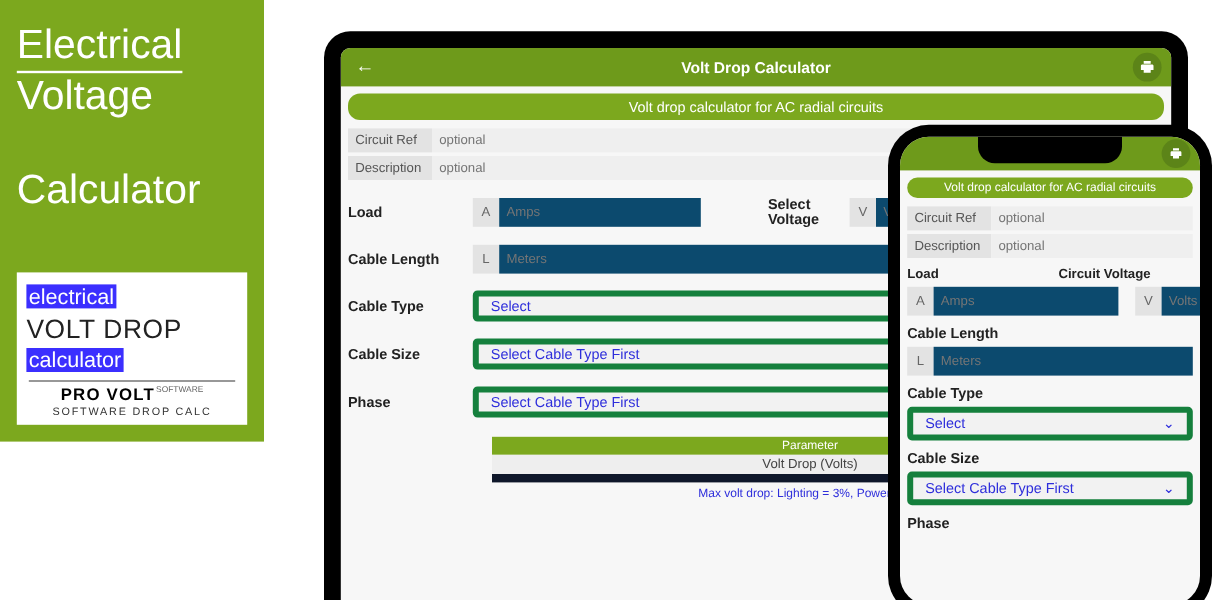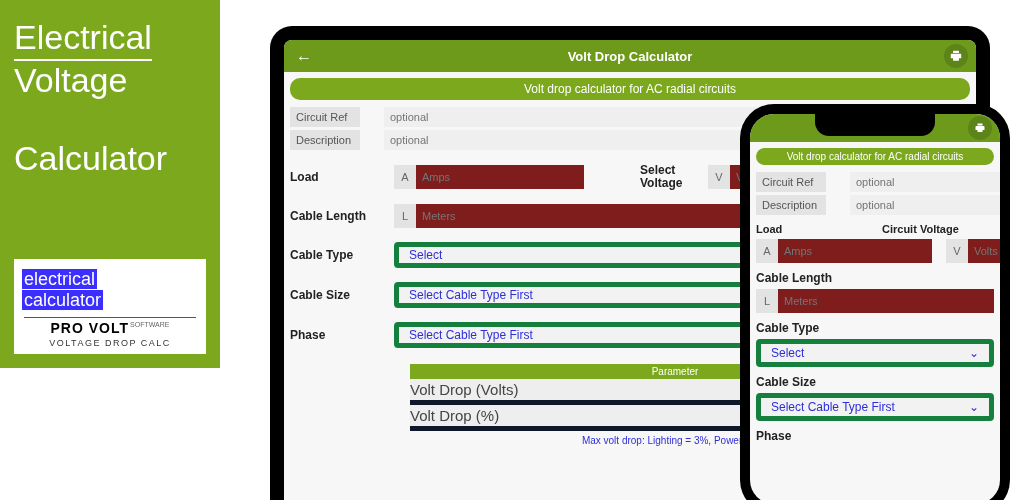--- a/index.html
+++ b/index.html
@@ -36,69 +36,70 @@
   .hdr-back, .hdr-print { position: absolute; top: 50%; transform: translateY(-50%); width: 24px; height: 24px; display: flex; align-items: center; justify-content: center; border-radius: 50%; }
   .hdr-back { left: 8px; color: #fff; font-size: 16px; }
   .hdr-print { right: 8px; background: #5c8418; color: #fff; font-size: 12px; }
   .banner { background: #7ca81e; color: #fff; text-align: center; border-radius: 10px; margin: 6px 6px 4px 6px; }
   .tablet-screen .banner { font-size: 12px; padding: 4px 0; }
   .phone-screen .banner { font-size: 10px; padding: 3px 0; }
 
   .form-body { flex: 1; overflow: hidden; padding: 0 6px; font-size: 12px; color: #222; }
   .phone-screen .form-body { font-size: 11px; }
 
-  .meta-row { display: flex; align-items: flex-start; margin-top: 3px; gap: 24px; }
+  .meta-row { display: flex; align-items: flex-start; margin-top: 3px; }
   .meta-label { background: #e3e3e3; padding: 4px 6px; font-size: 11px; color: #555; min-width: 70px; }
   .meta-input { flex: 1; background: #efefef; padding: 4px 6px; color: #999; font-size: 11px; border: none; }
 
   .form-row { display: flex; align-items: center; margin-top: 14px; gap: 8px; }
   .form-row .lbl { font-weight: 700; width: 96px; font-size: 12px; }
 
   .unit-chip { background: #e3e3e3; color: #666; width: 22px; height: 24px; display: flex; align-items: center; justify-content: center; font-size: 11px; }
-  .unit-input { background: #7f1d1d; border: none; height: 24px; padding: 0 6px; color: #999; font-size: 11px; flex: 1; min-width: 50px; }
+  .unit-input { background: #0c4a6e; border: none; height: 24px; padding: 0 6px; color: #999; font-size: 11px; flex: 1; min-width: 50px; }
 
   .select-row { display: flex; align-items: center; margin-top: 14px; gap: 8px; }
   .select-row .lbl { font-weight: 700; width: 96px; font-size: 12px; }
   .select-box { flex: 1; background: #f2f2f2; border: 5px solid #15803d; border-radius: 4px; height: 26px; display: flex; align-items: center; justify-content: space-between; padding: 0 10px; color: #2e2edb; font-size: 12px; }
   .phone-screen .select-box { height: 28px; font-size: 12px; }
   .chev { color: #2e2edb; font-size: 12px; }
 
   .phone-block { margin-top: 8px; }
   .phone-block .lbl { font-weight: 700; font-size: 12px; display: block; margin-bottom: 4px; }
   .phone-pair { display: flex; gap: 14px; }
   .phone-pair > div { flex: 1; }
   .phone-pair .stack { display: flex; }
 
   
   .results { margin: 16px 30px 0 120px; }
   .results-head { background: #7ca81e; color: #fff; text-align: center; font-size: 10px; padding: 2px 0; }
-  .results-row { background: #eee; border-bottom: 5px solid #0f172a; font-size: 15px; padding: 2px 0; color: #444; }
+  .results-row { background: #eee; border-bottom: 7px solid #0f172a; text-align: center; font-size: 11px; padding: 2px 0; color: #444; }
   .footnote { text-align: center; color: #2e2edb; font-size: 10px; margin-top: 4px; }
 
   .group { display:flex; flex:1; }
   .phone-screen .app-header { padding-top:4px; }
 </style>
 </head>
 <body>
 
 <div class="left-panel">
   <div class="promo-title">
     <span class="underline">Electrical</span><br>
     <span>Voltage</span><br>
     <br>
     <span>Calculator</span>
   </div>
   <div class="logo-card">
     <div class="logo-row1"><span>electrical</span></div>
+    <div class="logo-row2">VOLT DROP</div>
     <div class="logo-row3"><span>calculator</span></div>
     <div class="logo-divider"></div>
     <div class="logo-procerts">
       <span>PRO VOLT</span><sup>SOFTWARE</sup>
     </div>
-    <div class="logo-sub">VOLTAGE DROP CALC</div>
+    <div class="logo-sub">SOFTWARE DROP CALC</div>
   </div>
 </div>
 
 <div class="stage">
 
   <div class="tablet-frame">
     <div class="tablet-screen">
       <div class="app-header">
         <div class="hdr-back">←</div>
         <span>Volt Drop Calculator</span>
@@ -159,21 +160,20 @@
         <div class="select-row">
           <div class="lbl">Phase</div>
           <div class="select-box">
             <span>Select Cable Type First</span>
           </div>
         </div>
 
         <div class="results">
           <div class="results-head">Parameter</div>
           <div class="results-row">Volt Drop (Volts)</div>
-          <div class="results-row">Volt Drop (%)</div>
           <div class="footnote">Max volt drop: Lighting = 3%, Power = 5%</div>
         </div>
 
       </div>
     </div>
   </div>
 
   <div class="phone-frame">
     <div class="phone-screen">
       <div class="notch"></div>

